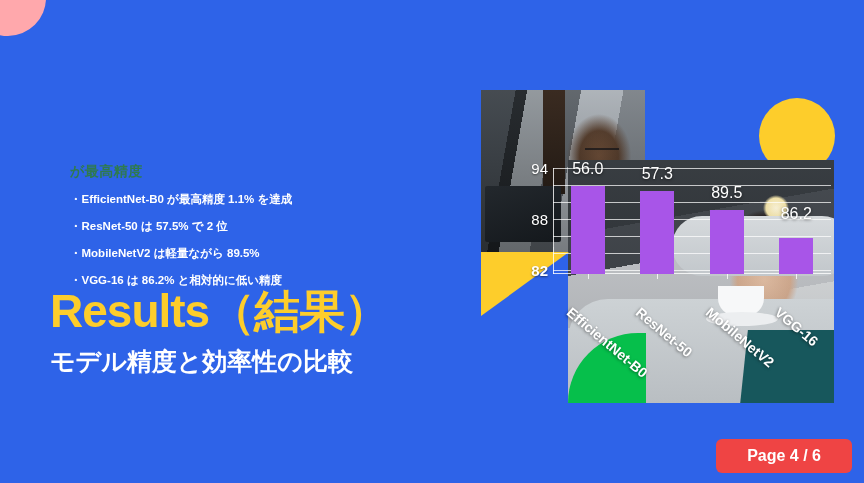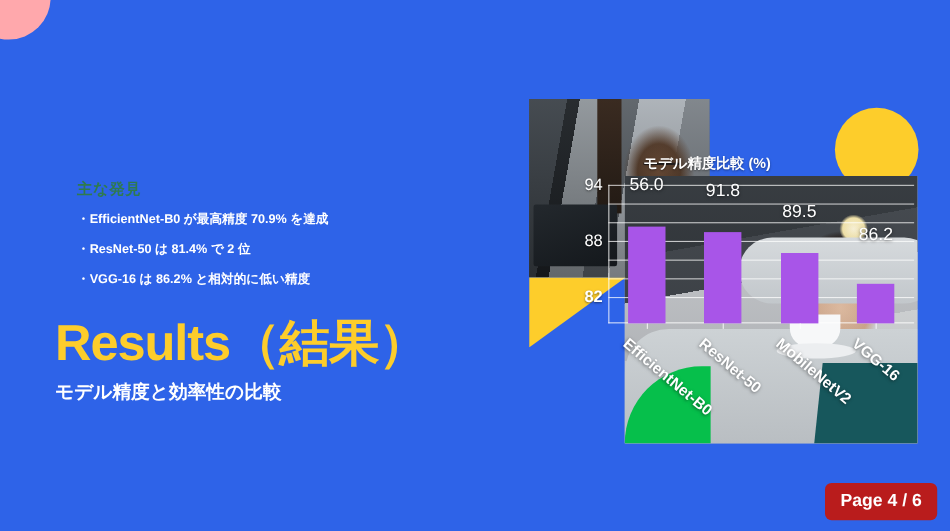--- a/index.html
+++ b/index.html
@@ -87,21 +87,21 @@
     background:#17575c;transform:skewX(-6deg);
   }
 
   
   #chart{position:absolute;left:505px;top:140px;width:330px;height:180px;}
   .chart-title{
     position:absolute;left:80px;top:0;font-size:13px;font-weight:bold;
     color:#ffffff;white-space:nowrap;
     text-shadow:0 1px 2px rgba(0,0,0,.45);
   }
-  .plot{position:absolute;left:48px;top:28px;right:4px;height:126px;}
+  .plot{position:absolute;left:48px;top:28px;right:4px;height:106px;}
   .gridline{position:absolute;left:0;right:0;height:1px;background:rgba(255,255,255,.72);}
   .axis-y{position:absolute;left:0;top:0;bottom:0;width:1px;background:rgba(255,255,255,.8);}
   .axis-x{position:absolute;left:0;right:0;bottom:0;height:1px;background:rgba(255,255,255,.8);}
   .ytick{
     position:absolute;right:calc(100% + 5px);transform:translateY(-50%);
     font-size:15px;color:#ffffff;text-shadow:0 1px 2px rgba(0,0,0,.5);
     white-space:nowrap;
   }
   .xtick{position:absolute;bottom:-5px;width:1px;height:5px;background:rgba(255,255,255,.8);}
   .bar{
@@ -129,29 +129,29 @@
     font-size:11.5px;font-weight:bold;color:#ffffff;
     margin-bottom:12px;white-space:nowrap;
   }
   .slide-title{
     position:absolute;left:50px;top:281px;
     font-size:46px;font-weight:bold;color:#fdcd2b;
     letter-spacing:-1px;white-space:nowrap;text-align:right;
   }
   .slide-sub{
     position:absolute;left:50px;top:345px;
-    font-size:17px;font-weight:bold;color:#ffffff;white-space:nowrap;
+    font-size:25px;font-weight:bold;color:#ffffff;white-space:nowrap;
   }
 
   
   .page-badge{
     position:absolute;right:12px;bottom:10px;
-    background:#b91c1c;color:#ffffff;
+    background:#ef4444;color:#ffffff;
     font-size:16px;font-weight:bold;
-    padding:8px 14px;border-radius:6px;white-space:nowrap;
+    padding:8px 31px;border-radius:6px;white-space:nowrap;
   }
 </style>
 </head>
 <body>
 
 <div id="slide">
 
   <div class="pink-circle"></div>
   <div class="yellow-circle"></div>
 
@@ -166,57 +166,57 @@
     <div class="teal"></div>
     <div class="sofa-arm"></div>
     <div class="cup"></div>
     <div class="saucer"></div>
   </div>
 
   <div class="yellow-triangle"></div>
   <div class="green-quarter"></div>
 
   <div id="chart">
-    <div class="chart-title">モデル精度比較 (%)</div>
     <div class="plot" id="plot">
       <div class="axis-y"></div>
       <div class="axis-x"></div>
     <div class="gridline" style="top: 102px;"></div>
         <div class="gridline" style="top: 85px;"></div>
         <div class="gridline" style="top: 68px;"></div>
         <div class="gridline" style="top: 51px;"></div>
         <div class="gridline" style="top: 34px;"></div>
         <div class="gridline" style="top: 17px;"></div>
         <div class="gridline" style="top: 0px;"></div>
         <div class="ytick" style="top: 0px;">94</div>
         <div class="ytick" style="top: 51px; margin-left: 20px;">88</div>
         <div class="ytick" style="top: 102px; font-weight: bold;">82</div>
         <div class="bar" style="left: 17.75px; height: 87.55px; background: rgb(168, 85, 232);"></div>
         <div class="xtick" style="left: 34.75px;"></div>
         <div class="bar-label" style="left: 34.75px; top: 10.45px;">56.0</div>
         <div class="cat-label" style="left: 20.75px;">EfficientNet-B0</div>
         <div class="bar" style="left: 87.25px; height: 83.3px; background: rgb(168, 85, 232);"></div>
         <div class="xtick" style="left: 104.25px;"></div>
-        <div class="bar-label" style="left: 104.25px; top: 14.7px;">91.8</div>
+        <div class="bar-label" style="left: 104.25px; top: 14.7px;">57.3</div>
         <div class="cat-label" style="left: 90.25px;">ResNet-50</div>
         <div class="bar" style="left: 156.75px; height: 63.75px; background: rgb(168, 85, 232);"></div>
         <div class="xtick" style="left: 173.75px;"></div>
         <div class="bar-label" style="left: 173.75px; top: 34.25px;">89.5</div>
         <div class="cat-label" style="left: 159.75px;">MobileNetV2</div>
         <div class="bar" style="left: 226.25px; height: 35.7px; background: rgb(168, 85, 232);"></div>
         <div class="xtick" style="left: 243.25px;"></div>
         <div class="bar-label" style="left: 243.25px; top: 55px;">86.2</div>
         <div class="cat-label" style="left: 229.25px;">VGG-16</div>
       </div>
   </div>
 
-  <div class="findings-head">主な発見</div>
+  <div class="findings-head">が最高精度</div>
   <div class="bullets" id="bullets">
-      <div class="bullet">・EfficientNet-B0 が最高精度 70.9% を達成</div>
-      <div class="bullet">・ResNet-50 は 81.4% で 2 位</div>
+      <div class="bullet">・EfficientNet-B0 が最高精度 1.1% を達成</div>
+      <div class="bullet">・ResNet-50 は 57.5% で 2 位</div>
+      <div class="bullet">・MobileNetV2 は軽量ながら 89.5%</div>
       <div class="bullet">・VGG-16 は 86.2% と相対的に低い精度</div>
     </div>
 
   <div class="slide-title">Results（結果）</div>
   <div class="slide-sub">モデル精度と効率性の比較</div>
 
   <div class="page-badge">Page 4 / 6</div>
 </div>
 
 </body></html>

